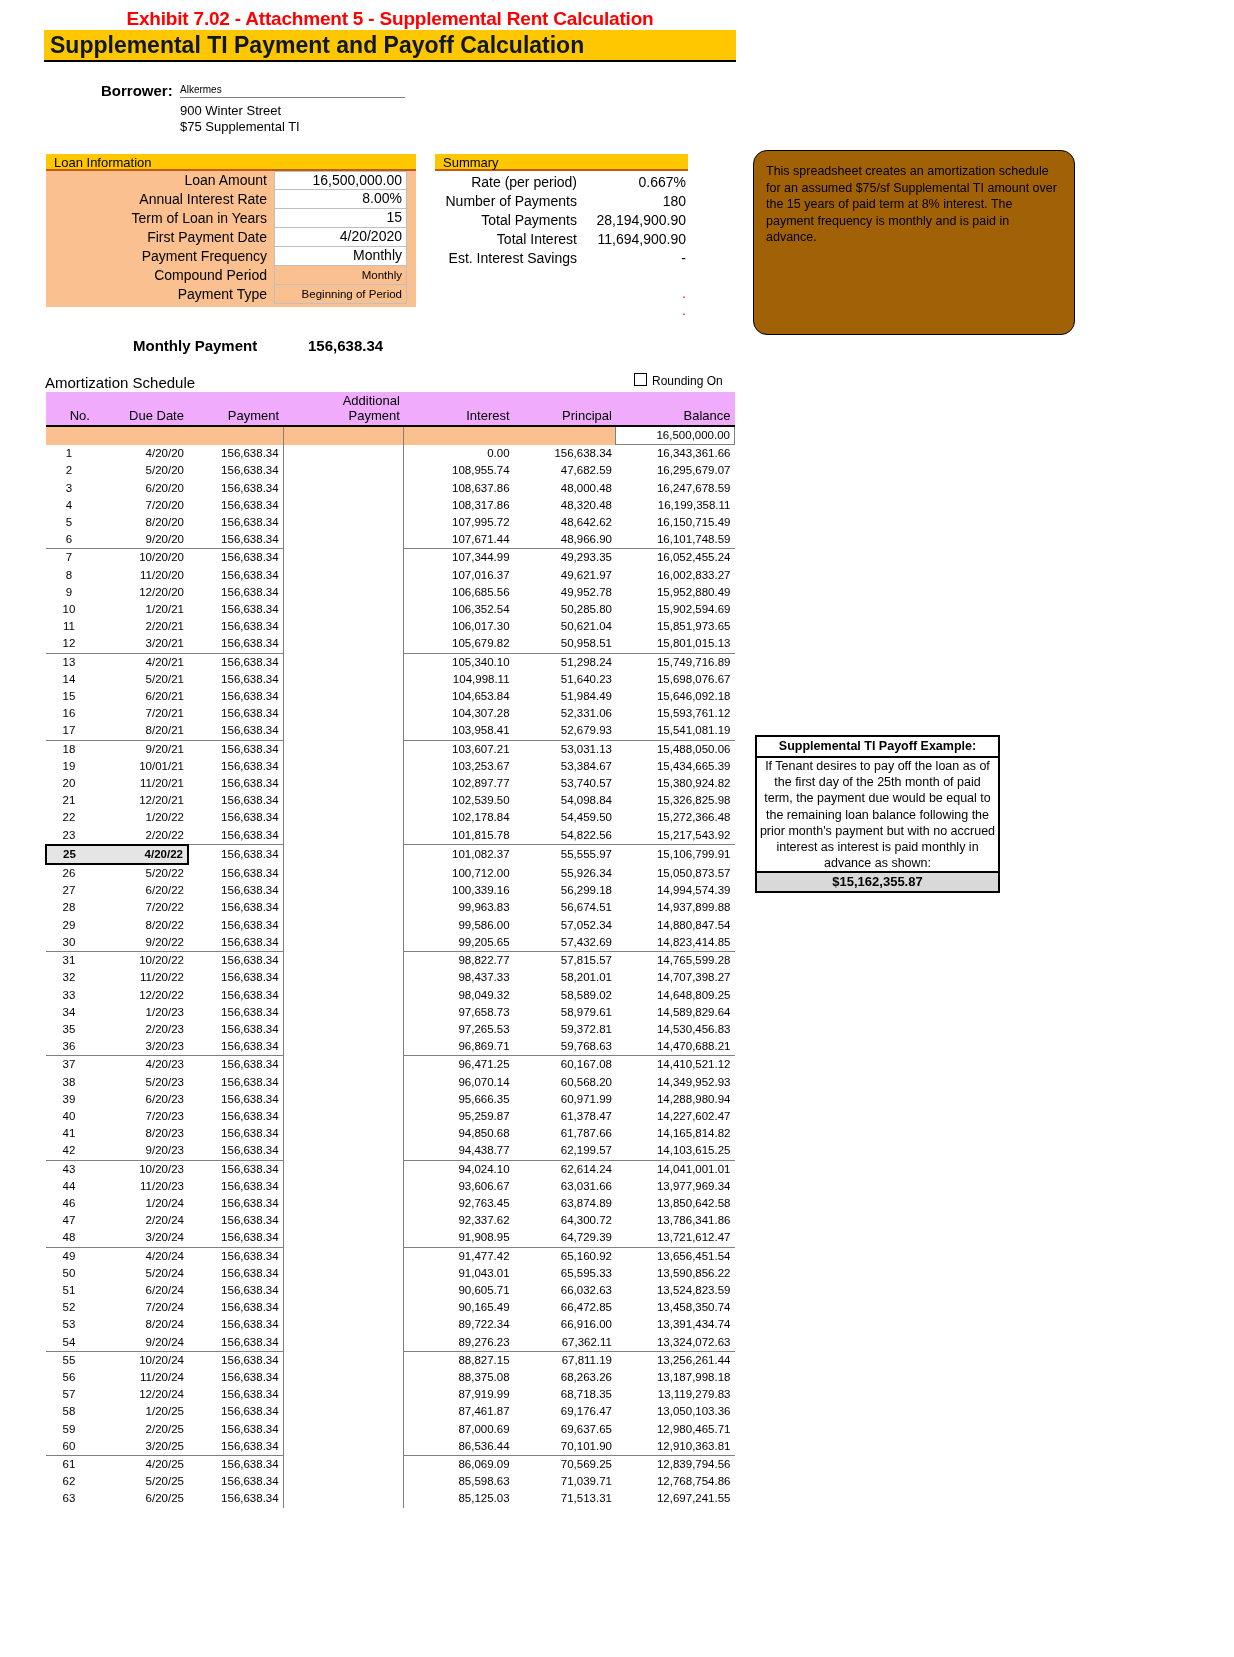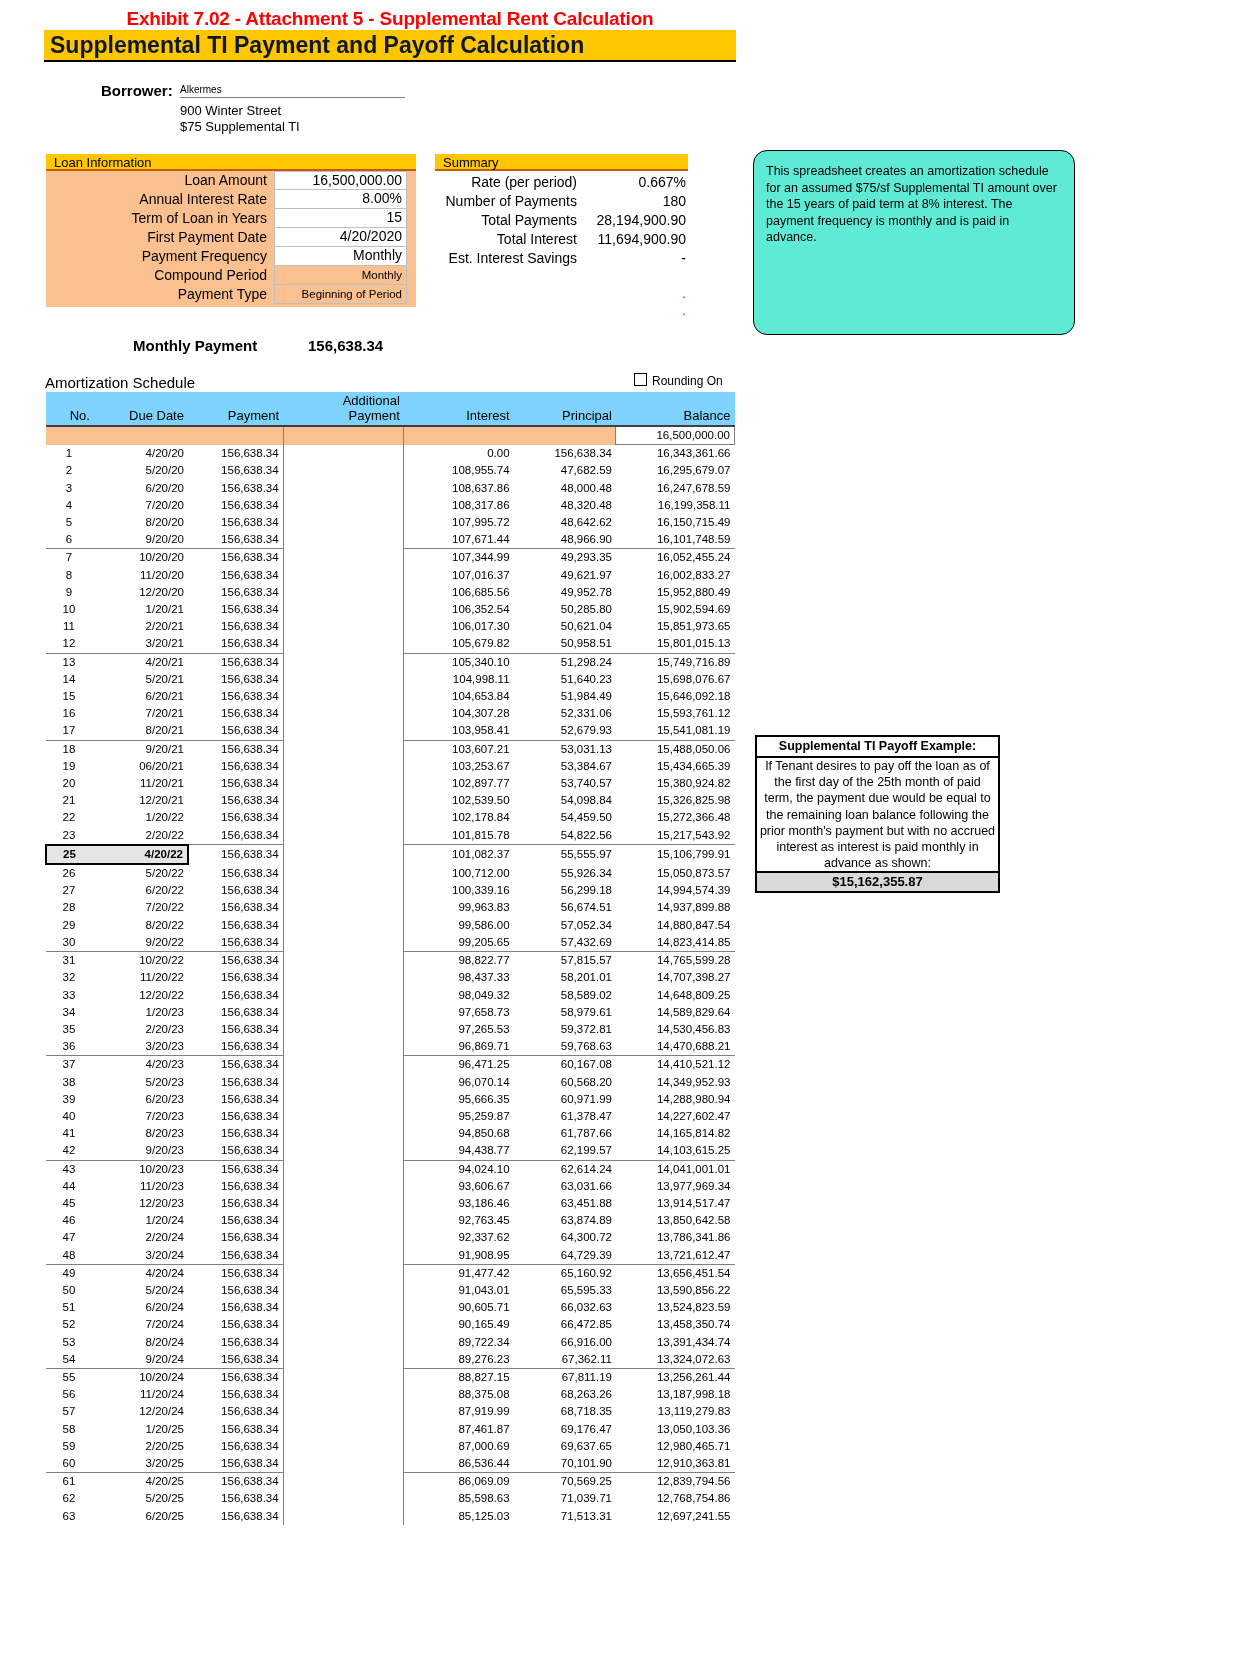--- a/index.html
+++ b/index.html
@@ -160,21 +160,21 @@
 
   
   #info-callout {
     position: absolute;
     left: 753px;
     top: 150px;
     width: 322px;
     height: 185px;
     border: 1.5px solid #000;
     border-radius: 14px;
-    background: #5eead4;
+    background: #a16207;
     box-sizing: border-box;
     padding: 12px 12px 24px 12px;
     font-size: 12.5px;
     line-height: 16.5px;
   }
 
   
   .mp-label {
     position: absolute;
     left: 133px;
@@ -217,26 +217,26 @@
   
   #amort-table {
     position: absolute;
     left: 45px;
     top: 392px;
     width: 690px;
     border-collapse: collapse;
     font-size: 11.5px;
   }
   #amort-table th {
-    background: #7dd3fc;
+    background: #f0abfc;
     font-weight: normal;
     font-size: 13px;
     vertical-align: bottom;
     padding: 1px 4px 2px 2px;
-    border-bottom: 2px solid #404040;
+    border-bottom: 2px solid #000000;
     height: 30px;
   }
   #amort-table th.c-no     { width: 44px;  text-align: right; }
   #amort-table th.c-date   { width: 92px;  text-align: right; }
   #amort-table th.c-pay    { width: 92px;  text-align: right; }
   #amort-table th.c-addl   { width: 120px; text-align: right; }
   #amort-table th.c-int    { width: 108px; text-align: right; }
   #amort-table th.c-prin   { width: 100px; text-align: right; }
   #amort-table th.c-bal    { width: 116px; text-align: right; }
 
@@ -588,21 +588,21 @@
         <td class="c-no">18</td>
         <td class="c-date">9/20/21</td>
         <td class="c-pay">156,638.34</td>
         <td class="c-addl addl-block"></td>
         <td class="c-int">103,607.21</td>
         <td class="c-prin">53,031.13</td>
         <td class="c-bal">15,488,050.06</td>
       </tr>
       <tr>
         <td class="c-no">19</td>
-        <td class="c-date">06/20/21</td>
+        <td class="c-date">10/01/21</td>
         <td class="c-pay">156,638.34</td>
         <td class="c-addl addl-block"></td>
         <td class="c-int">103,253.67</td>
         <td class="c-prin">53,384.67</td>
         <td class="c-bal">15,434,665.39</td>
       </tr>
       <tr>
         <td class="c-no">20</td>
         <td class="c-date">11/20/21</td>
         <td class="c-pay">156,638.34</td>
@@ -810,29 +810,20 @@
         <td class="c-bal">14,041,001.01</td>
       </tr>
       <tr>
         <td class="c-no">44</td>
         <td class="c-date">11/20/23</td>
         <td class="c-pay">156,638.34</td>
         <td class="c-addl addl-block"></td>
         <td class="c-int">93,606.67</td>
         <td class="c-prin">63,031.66</td>
         <td class="c-bal">13,977,969.34</td>
-      </tr>
-      <tr>
-        <td class="c-no">45</td>
-        <td class="c-date">12/20/23</td>
-        <td class="c-pay">156,638.34</td>
-        <td class="c-addl addl-block"></td>
-        <td class="c-int">93,186.46</td>
-        <td class="c-prin">63,451.88</td>
-        <td class="c-bal">13,914,517.47</td>
       </tr>
       <tr>
         <td class="c-no">46</td>
         <td class="c-date">1/20/24</td>
         <td class="c-pay">156,638.34</td>
         <td class="c-addl addl-block"></td>
         <td class="c-int">92,763.45</td>
         <td class="c-prin">63,874.89</td>
         <td class="c-bal">13,850,642.58</td>
       </tr>

